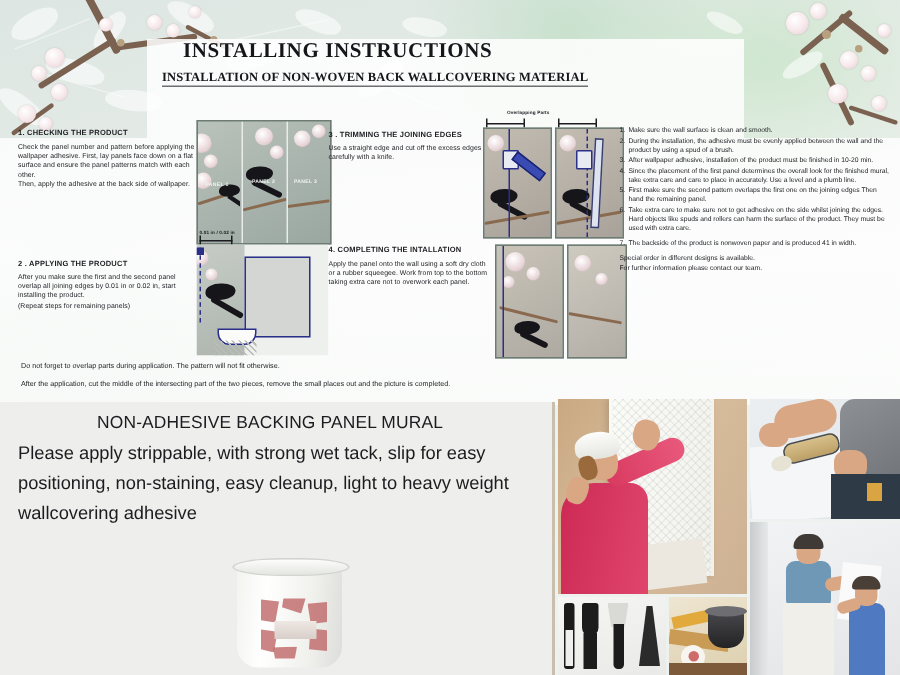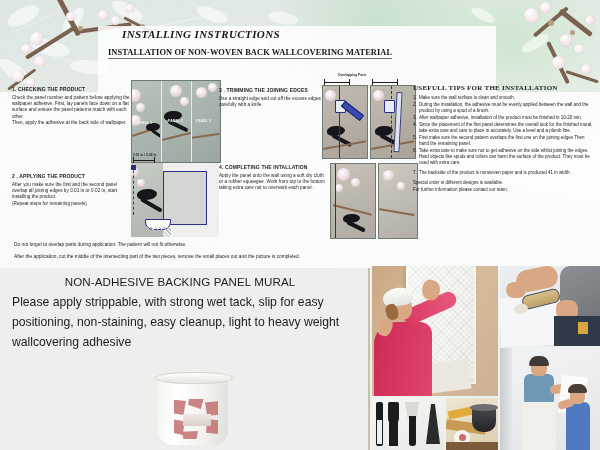--- a/index.html
+++ b/index.html
@@ -25,21 +25,21 @@
 
   
   .sheet{position:absolute;left:0;top:92px;width:600px;height:178px;
     background:linear-gradient(180deg, rgba(255,255,255,.80) 0%, rgba(255,255,255,.86) 45%, rgba(255,255,255,.72) 100%);}
   .sheet-top{position:absolute;left:98px;top:26px;width:398px;height:66px;
     background:linear-gradient(180deg, rgba(255,255,255,.86), rgba(255,255,255,.80));}
 
   .title-wrap{position:absolute;left:108px;top:28px;width:400px;
     font-family:"Liberation Serif",serif;color:#15151a;}
   .t1{font-size:11px;font-weight:bold;letter-spacing:.4px;line-height:13px;padding-left:6px;}
-  .t2{font-size:11px;font-weight:bold;letter-spacing:.4px;line-height:13px;padding-left:14px;font-style:italic;}
+  .t2{font-size:14px;font-weight:bold;letter-spacing:.4px;line-height:13px;padding-left:14px;}
   .t3{font-size:8.4px;font-weight:bold;letter-spacing:.1px;margin-top:5px;
       border-bottom:1px solid #6f6f72;display:inline-block;padding-bottom:1px;}
 
   .blk{position:absolute;color:#1d1d22;font-size:4.6px;line-height:6.3px;letter-spacing:.05px;}
   .blk h4{margin:0 0 2.4px 0;font-size:5px;letter-spacing:.15px;font-weight:bold;}
   .blk p{margin:0;}
 
   .tips{position:absolute;left:413px;top:84px;width:180px;color:#1d1d22;}
   .tips h4{margin:0 0 3px 0;font-family:"Liberation Serif",serif;font-size:7px;
     font-weight:bold;letter-spacing:.25px;}
@@ -281,21 +281,20 @@
     <div class="solid-v" style="left:4px;top:0;height:74px;background:#2a2f8a"></div>
   </div>
   <div class="panelbox" style="left:378px;top:163px;width:38px;height:74px;">
     <div class="pwall" style="background:linear-gradient(150deg,#cfcac0,#b2aea6)"></div>
     <div class="pflower" style="left:4px;top:6px;width:11px;height:11px"></div>
     <div class="pflower" style="left:18px;top:18px;width:8px;height:8px"></div>
     <div class="ptwig" style="left:0;top:44px;width:36px;height:2px;transform:rotate(10deg)"></div>
   </div>
 
   <div class="tips">
-    <h4>USEFULL TIPS FOR THE INSTALLATION</h4>
     <ol>
       <li><span class="n">1.</span><span>Make sure the wall surface is clean and smooth.</span></li>
       <li><span class="n">2.</span><span>During the installation, the adhesive must be evenly applied between the wall and the product by using a spud of a brush.</span></li>
       <li><span class="n">3.</span><span>After wallpaper adhesive, installation of the product must be finished in 10-20 min.</span></li>
       <li><span class="n">4.</span><span>Since the placement of the first panel determines the overall look for the finished mural, take extra care and care to place in accurately. Use a level and a plumb line.</span></li>
       <li><span class="n">5.</span><span>First make sure the second pattern overlaps the first one on the joining edges Then hand the remaining panel.</span></li>
       <li><span class="n">6.</span><span>Take extra care to make sure not to get adhesive on the side whilst joining the edges. Hard objects like spuds and rollers can harm the surface of the product. They must be used with extra care.</span></li>
       <li style="margin-top:4px"><span class="n">7.</span><span>The backside of the product is nonwoven paper and is produced 41 in width.</span></li>
     </ol>
     <div class="after">Special order in different designs is available.</div>

